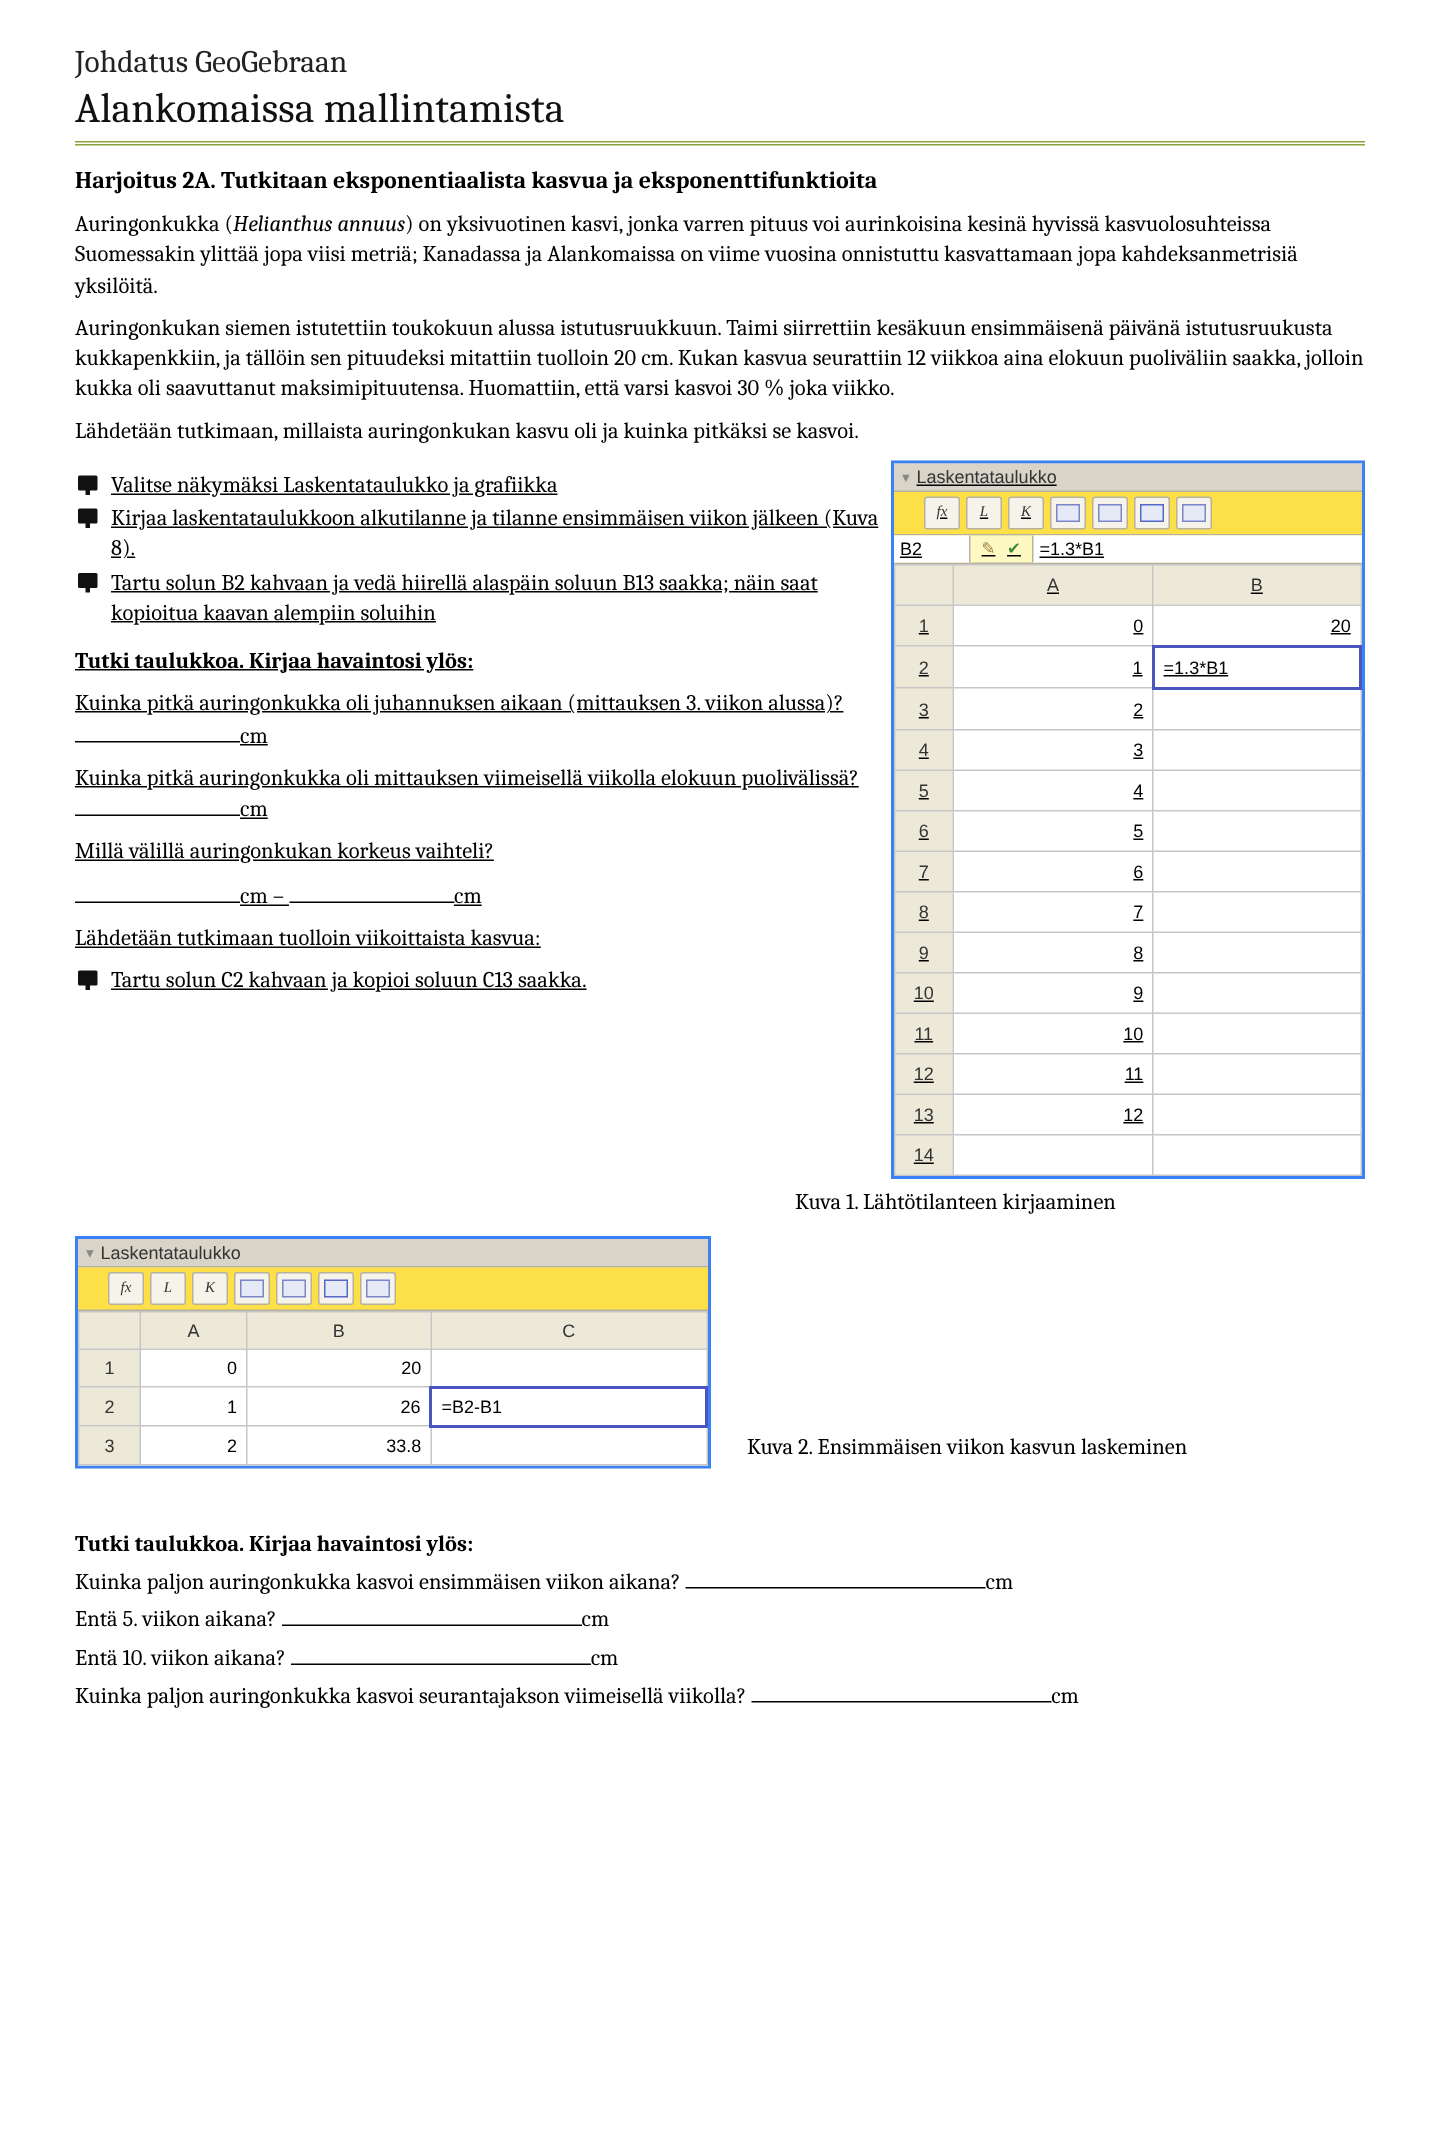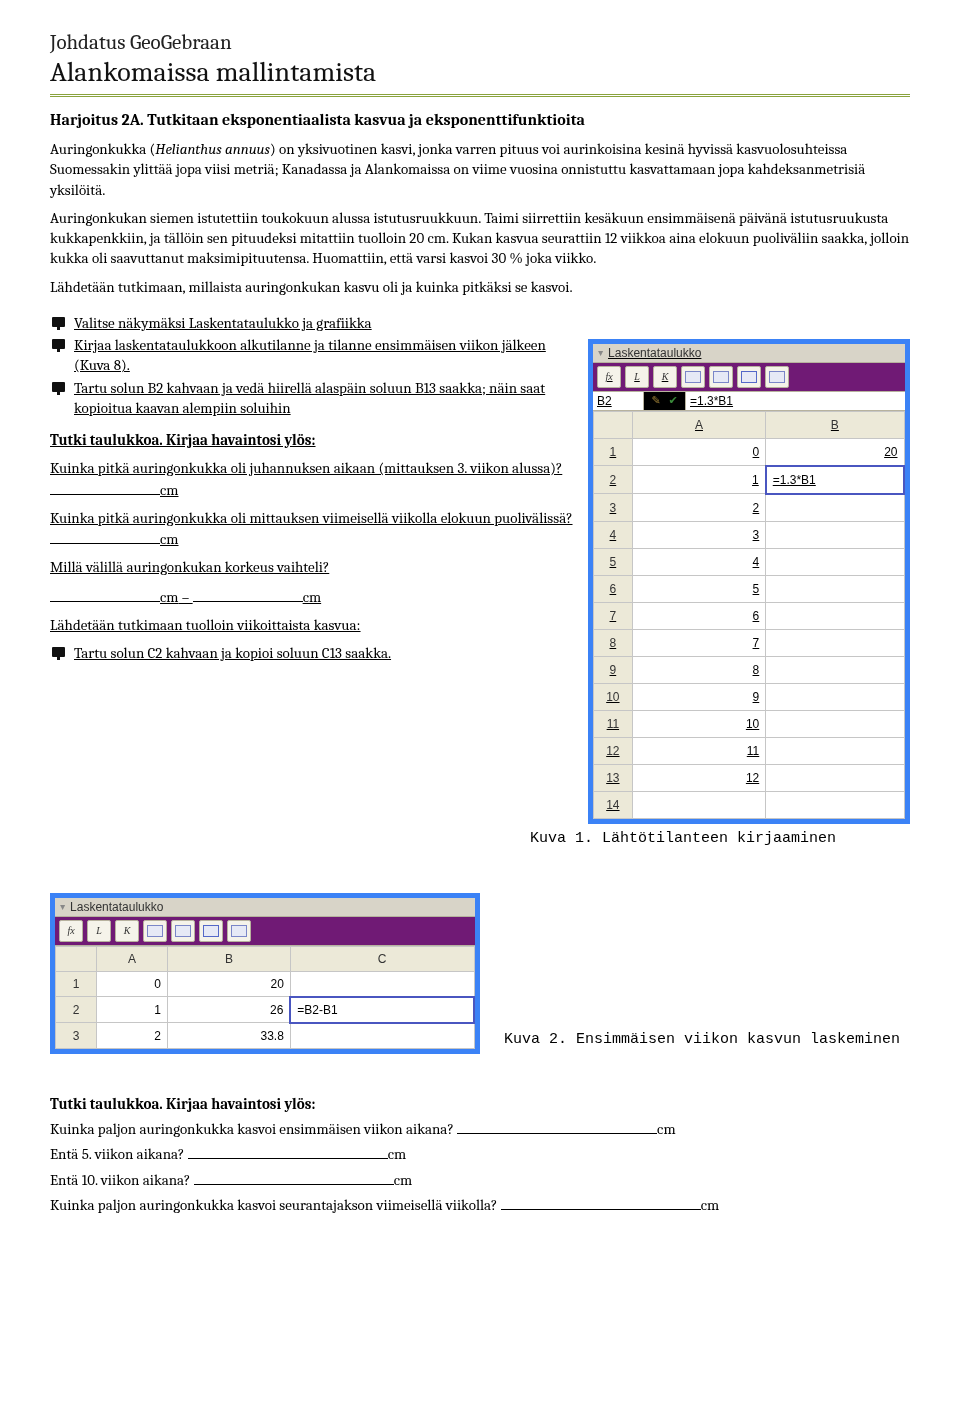--- a/index.html
+++ b/index.html
@@ -74,48 +74,47 @@
   .blank {
     display: inline-block;
     border-bottom: 1px solid #000;
     min-width: 110px;
     height: 1em;
     vertical-align: baseline;
   }
   .blank.wide { min-width: 200px; }
   
   .ss {
-    border: 5px solid #3b82f6;
+    border: 2px solid #3b82f6;
     background: #ece9d8;
     font-family: Arial, sans-serif;
     font-size: 12px;
     color: #000;
-    margin-top: 32px;
   }
   .ss-title {
     background: #d8d4c8;
     padding: 2px 6px;
     font-family: Arial, sans-serif;
     font-size: 12px;
     color: #333;
     border-bottom: 1px solid #b7b29e;
   }
   .ss-title::before {
     content: "▸";
     color:#888;
     margin-right:4px;
     font-size:10px;
     display:inline-block;
     transform: rotate(90deg);
   }
   .ss-toolbar {
     display: flex;
     gap: 4px;
-    padding: 3px 4px;
-    background: #701a75;
+    padding: 3px 20px;
+    background: #fde047;
     border-bottom: 1px solid #b7b29e;
   }
   .tbtn {
     width: 22px;
     height: 20px;
     border: 1px solid #b7b29e;
     background: #f5f3ea;
     border-radius: 2px;
     display: flex;
     align-items: center;
@@ -128,21 +127,21 @@
   .tbtn-rect {
     width: 14px; height: 10px;
     border: 1px solid #7a86c8;
     background: #e6e9f6;
   }
   .tbtn-blue .tbtn-rect { border-color:#5468c8; }
   .ss-formularow {
     display: flex;
     align-items: flex-end;
     border-bottom: 1px solid #b7b29e;
-    background: #000000;
+    background: #fef9c3;
   }
   .ss-cellref {
     width: 42px;
     border-right: 1px solid #b7b29e;
     padding: 2px 4px;
     background: #fff;
     font-family: Arial, sans-serif;
   }
   .ss-fbtns {
     display:flex;
@@ -188,21 +187,20 @@
   table.grid td { text-align: right; }
   td.editcell {
     border: 2px solid #4a56c0 !important;
     text-align: left !important;
     padding-left: 4px;
     background: #fff;
   }
   .caption {
     font-size: 15px;
     margin: 6px 0 6px 0;
-    font-family: Liberation Mono, monospace;
   }
   .section-bold { font-weight: bold; }
   .bottom-row {
     display:flex;
     gap:24px;
     align-items:flex-end;
     margin-top:14px;
   }
   .ss.small { width: 420px; }
   .ss.tall { width: 312px; }

